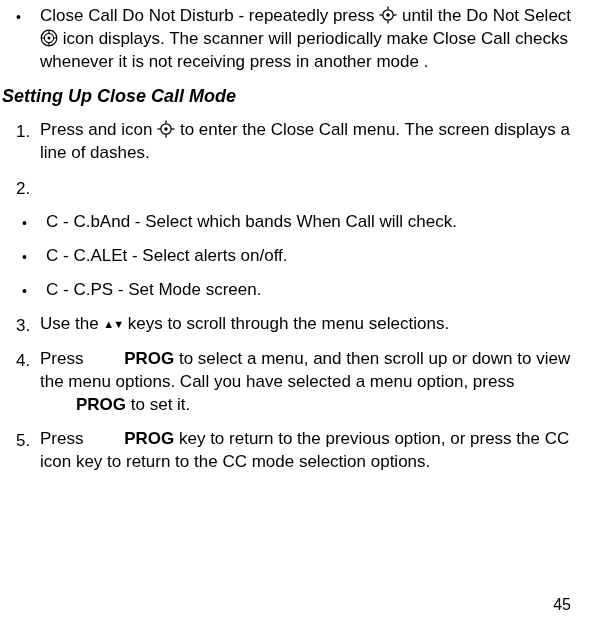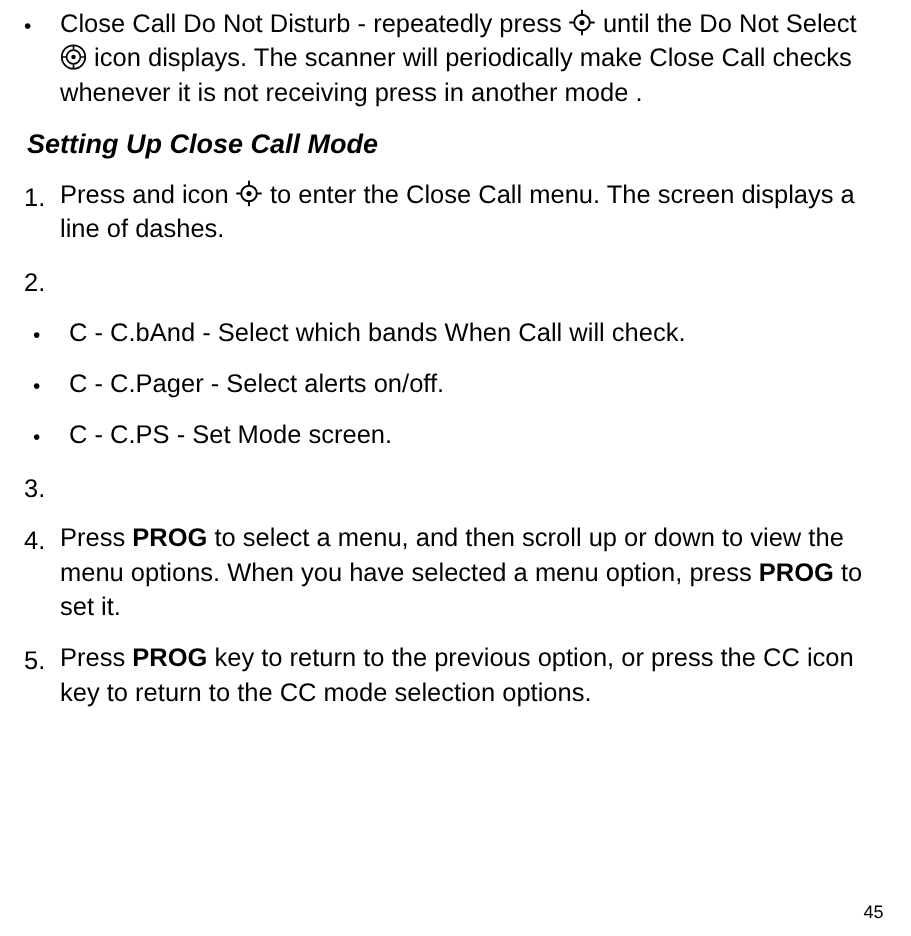--- a/index.html
+++ b/index.html
@@ -42,43 +42,43 @@
     line-height: 23px;
   }
   .content {
     flex: 1 1 auto;
     padding-top: 1px;
   }
   .hdr {
     font-weight: 700;
     font-style: italic;
     font-size: 18px;
-    margin: 6px 0 10px 16px;
+    margin: 6px 0 10px 0;
     padding-left: 2px;
   }
-  .bold { font-weight: 700; }
+  .bold { font-weight: 700; margin-left: 36px; }
   .icon {
     display: inline-block;
     vertical-align: -3px;
     width: 18px;
     height: 18px;
   }
   .icon svg { width: 18px; height: 18px; display: block; }
   .tri {
     display:inline-block;
     font-size: 11px;
     line-height: 11px;
     vertical-align: 1px;
     letter-spacing: -1px;
   }
   .page-number {
     position: absolute;
-    right: 18px;
+    right: 36px;
     bottom: 8px;
-    font-size: 12px;
+    font-size: 16px;
   }
 </style>
 </head>
 <body>
 
 <div class="page">
 
   <div class="bullet-row indent1">
     <div class="marker dot">•</div>
     <div class="content">
@@ -132,35 +132,40 @@
   <div class="bullet-row indent1">
     <div class="marker num">2.</div>
   </div>
 
   <div class="bullet-row indent2">
     <div class="marker dot">•</div>
     <div class="content">C - C.bAnd - Select which bands When Call will check.</div>
   </div>
   <div class="bullet-row indent2">
     <div class="marker dot">•</div>
-    <div class="content">C - C.Pager - Select alerts on/off.</div>
+    <div class="content">C - C.ALEt - Select alerts on/off.</div>
   </div>
   <div class="bullet-row indent2">
     <div class="marker dot">•</div>
     <div class="content">C - C.PS - Set Mode screen.</div>
   </div>
 
   <div class="bullet-row indent1">
     <div class="marker num">3.</div>
+    <div class="content">
+      <span>Use the </span>
+      <span class="tri">▲▼</span>
+      <span> keys to scroll through the menu selections.</span>
+    </div>
   </div>
 
   <div class="bullet-row indent1">
     <div class="marker num">4.</div>
     <div class="content">
-      <span>Press </span><span class="bold">PROG</span><span> to select a menu, and then scroll up or down to view the menu options. When you have selected a menu option, press </span><span class="bold">PROG</span><span> to set it.</span>
+      <span>Press </span><span class="bold">PROG</span><span> to select a menu, and then scroll up or down to view the menu options. Call you have selected a menu option, press </span><span class="bold">PROG</span><span> to set it.</span>
     </div>
   </div>
 
   <div class="bullet-row indent1">
     <div class="marker num">5.</div>
     <div class="content">
       <span>Press </span><span class="bold">PROG</span><span> key to return to the previous option, or press the CC icon key to return to the CC mode selection options.</span>
     </div>
   </div>
 

